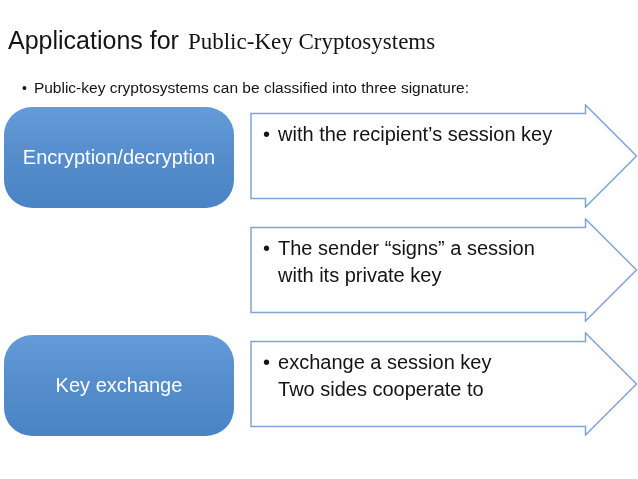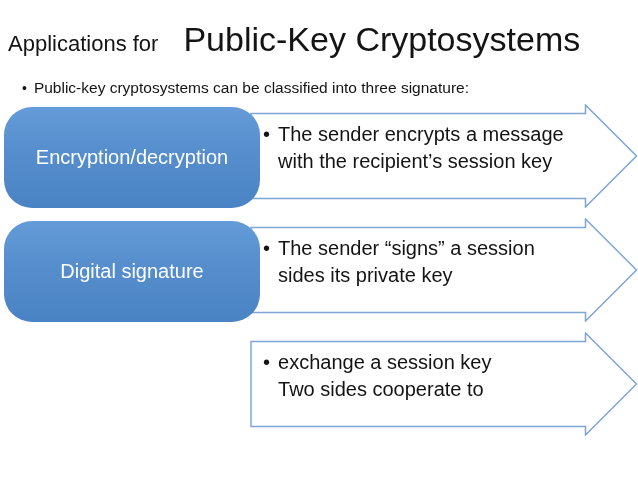--- a/index.html
+++ b/index.html
@@ -20,27 +20,28 @@
     position: absolute;
     left: 8px;
     top: 22px;
     margin: 0;
     font-weight: normal;
     color: #141414;
     white-space: nowrap;
     line-height: 1.05;
   }
   .t-small {
-    font-size: 22px;
-    margin-right: 25px;
+    font-size: 25px;
+    margin-right: 9px;
     vertical-align: baseline;
   }
   .t-large {
-    font-size: 34px;
+    font-size: 23px;
     vertical-align: baseline;
+    font-family: Liberation Serif, serif;
   }
   
   .intro {
     position: absolute;
     left: 22px;
     top: 79px;
     font-size: 15.5px;
     color: var(--text, #141414);
     display: flex;
     align-items: baseline;
@@ -89,21 +90,21 @@
     display: block;
   }
   .ln {
     display: block;
     white-space: nowrap;
   }
   .box {
     position: absolute;
     left: 4px;
     top: 0;
-    width: 256px;
+    width: 230px;
     height: 101px;
     border-radius: 28px;
     background: linear-gradient(180deg,
       var(--box-gradient-top, #649BD8) 0%,
       #568ECD 45%,
       var(--box-gradient-bottom, #4A83C4) 100%);
     display: flex;
     align-items: center;
     justify-content: center;
     z-index: 2;
@@ -126,51 +127,50 @@
     <span class="intro-text">Public-key cryptosystems can be classified into three signature:</span>
   </div>
 
   <div class="row" style="top:107px">
     <svg class="arrow-svg" viewBox="0 0 388 104" aria-hidden="true">
       <polygon points="1,9.5 335.5,9.5 335.5,1 386.5,52 335.5,103 335.5,94.5 1,94.5"></polygon>
     </svg>
     <div class="arrow-text">
       <span class="blt">•</span>
       <span class="lines">
-        <span class="ln">The sender encrypts a message</span>
         <span class="ln">with the recipient’s session key</span>
       </span>
     </div>
     <div class="box">
       <span class="box-label">Encryption/decryption</span>
     </div>
   </div>
 
   <div class="row" style="top:221px">
     <svg class="arrow-svg" viewBox="0 0 388 104" aria-hidden="true">
       <polygon points="1,9.5 335.5,9.5 335.5,1 386.5,52 335.5,103 335.5,94.5 1,94.5"></polygon>
     </svg>
     <div class="arrow-text">
       <span class="blt">•</span>
       <span class="lines">
         <span class="ln">The sender “signs” a session</span>
-        <span class="ln">sides its private key</span>
+        <span class="ln">with its private key</span>
       </span>
-    </div>
-    <div class="box">
-      <span class="box-label">Digital signature</span>
     </div>
   </div>
 
   <div class="row" style="top:335px">
     <svg class="arrow-svg" viewBox="0 0 388 104" aria-hidden="true">
       <polygon points="1,9.5 335.5,9.5 335.5,1 386.5,52 335.5,103 335.5,94.5 1,94.5"></polygon>
     </svg>
     <div class="arrow-text">
       <span class="blt">•</span>
       <span class="lines">
         <span class="ln">exchange a session key</span>
         <span class="ln">Two sides cooperate to</span>
       </span>
     </div>
+    <div class="box">
+      <span class="box-label">Key exchange</span>
+    </div>
   </div>
 
 </div>
 
 </body></html>

